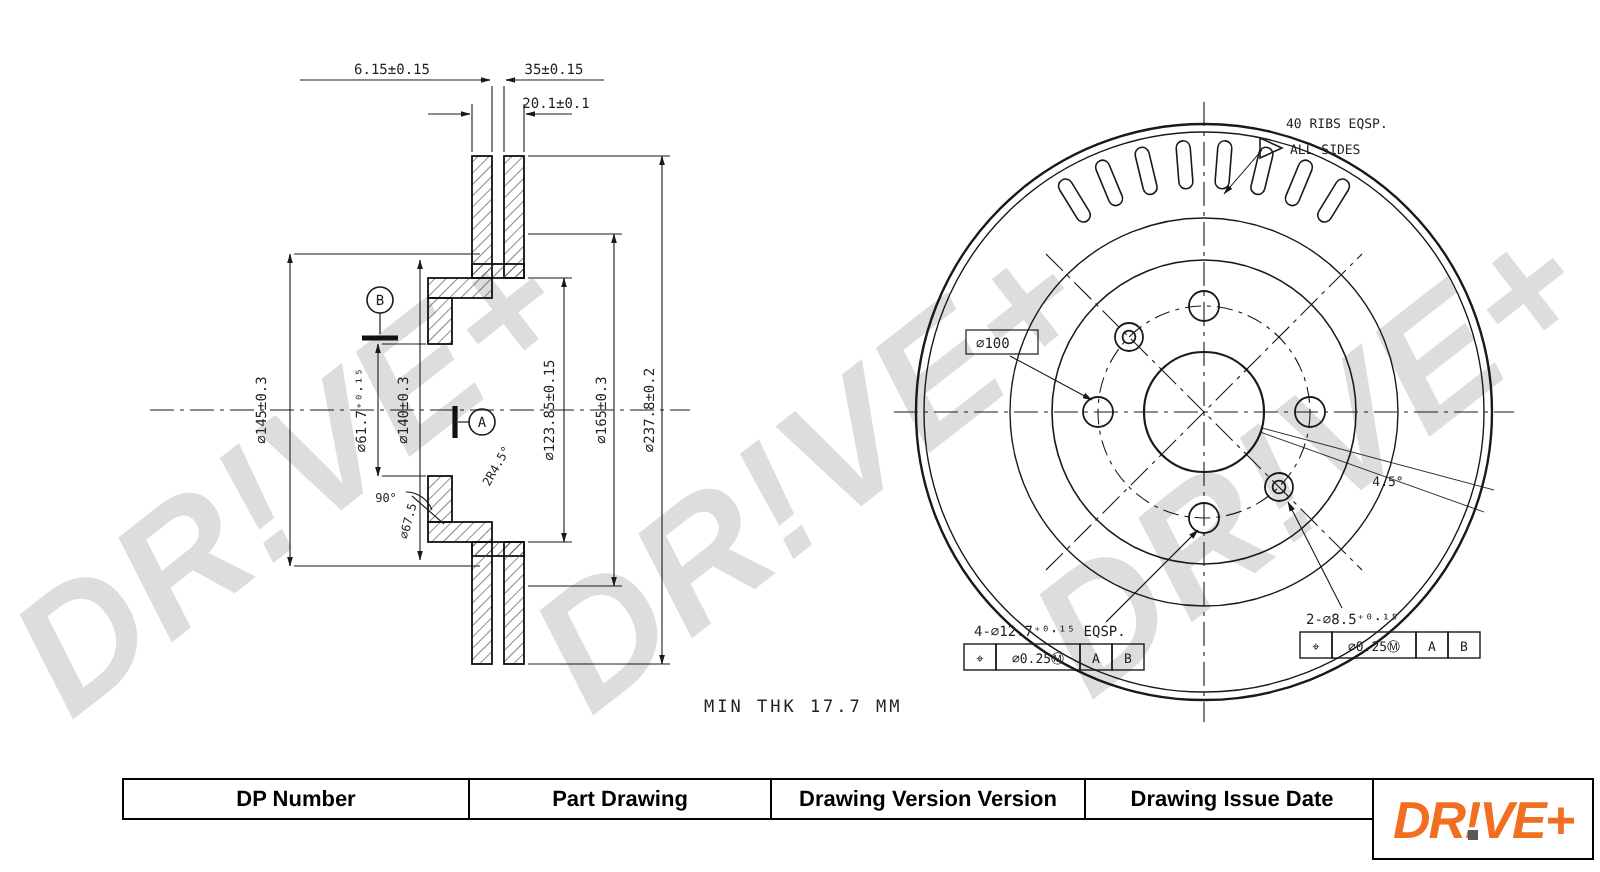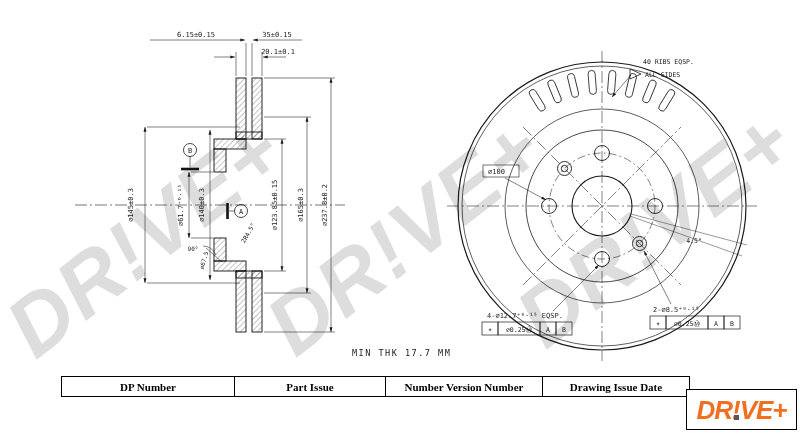--- a/index.html
+++ b/index.html
@@ -6,21 +6,21 @@
   body{width:800px;height:436px;background:#ffffff;position:relative;overflow:hidden;
        font-family:"Liberation Sans",sans-serif;}
   .watermark{position:absolute;color:rgba(128,128,128,0.27);font-weight:bold;font-style:italic;
        font-size:84px;white-space:nowrap;letter-spacing:2px;z-index:0;
        transform:rotate(-38deg);transform-origin:left top;user-select:none;}
   svg{position:absolute;left:0;top:0;z-index:1;}
   .dt{font-family:"DejaVu Sans Mono",monospace;font-size:7px;fill:#222;stroke:none;}
   .dt6{font-size:6px;}
   .dt65{font-size:6.5px;}
   .dt9{font-size:8.5px;letter-spacing:1.5px;}
-  .tblwrap{position:absolute;left:61px;top:376px;z-index:2;font-family:Liberation Serif, serif;}
+  .tblwrap{position:absolute;left:61px;top:389px;z-index:2;}
   table{border-collapse:collapse;background:#fff;}
   th,td{border:1.6px solid #000;text-align:center;vertical-align:middle;
         font-size:11px;color:#000;padding:0;height:19px;}
   th{font-weight:bold;}
   .c0{width:172px;} .c1{width:150px;} .c2{width:156px;} .c3{width:146px;}
   .logo-box{position:absolute;left:686px;top:389px;width:111px;height:41px;border:1.7px solid #000;
         box-sizing:border-box;display:flex;align-items:center;justify-content:center;z-index:2;background:#fff;}
   .logo{font-weight:800;font-style:italic;font-size:26px;color:#F26F21;letter-spacing:-1px;line-height:1;}
   .logo .excl{position:relative;display:inline-block;}
   .logo .excl::after{content:"";position:absolute;left:2px;bottom:3px;width:5px;height:5px;background:#58595B;}
@@ -201,22 +201,22 @@
   </g>
 
   <text class="dt dt9" x="352" y="356">MIN THK 17.7 MM</text>
 </svg>
 
 <div class="tblwrap">
   <table>
     <tbody>
         <tr>
       <th class="c0">DP Number</th>
-      <th class="c1">Part Issue</th>
-      <th class="c2">Number Version Number</th>
+      <th class="c1">Part Drawing</th>
+      <th class="c2">Drawing Version Version</th>
       <th class="c3">Drawing Issue Date</th>
     </tr>
   </tbody>
     </table>
 </div>
 
 <div class="logo-box">
   <span class="logo"><span>DR</span><span class="excl">!</span><span>VE+</span></span>
 </div>
 

